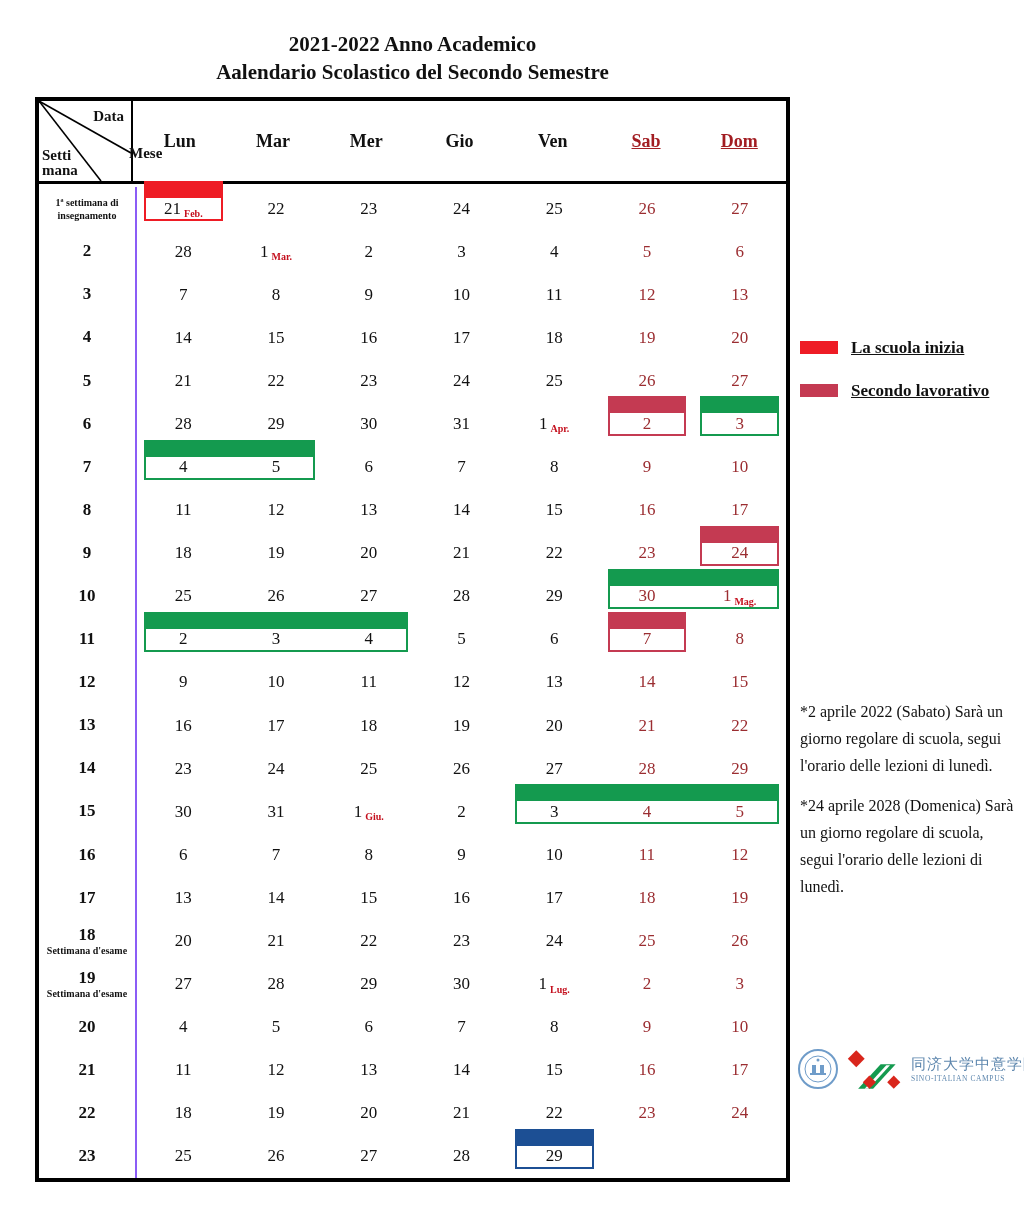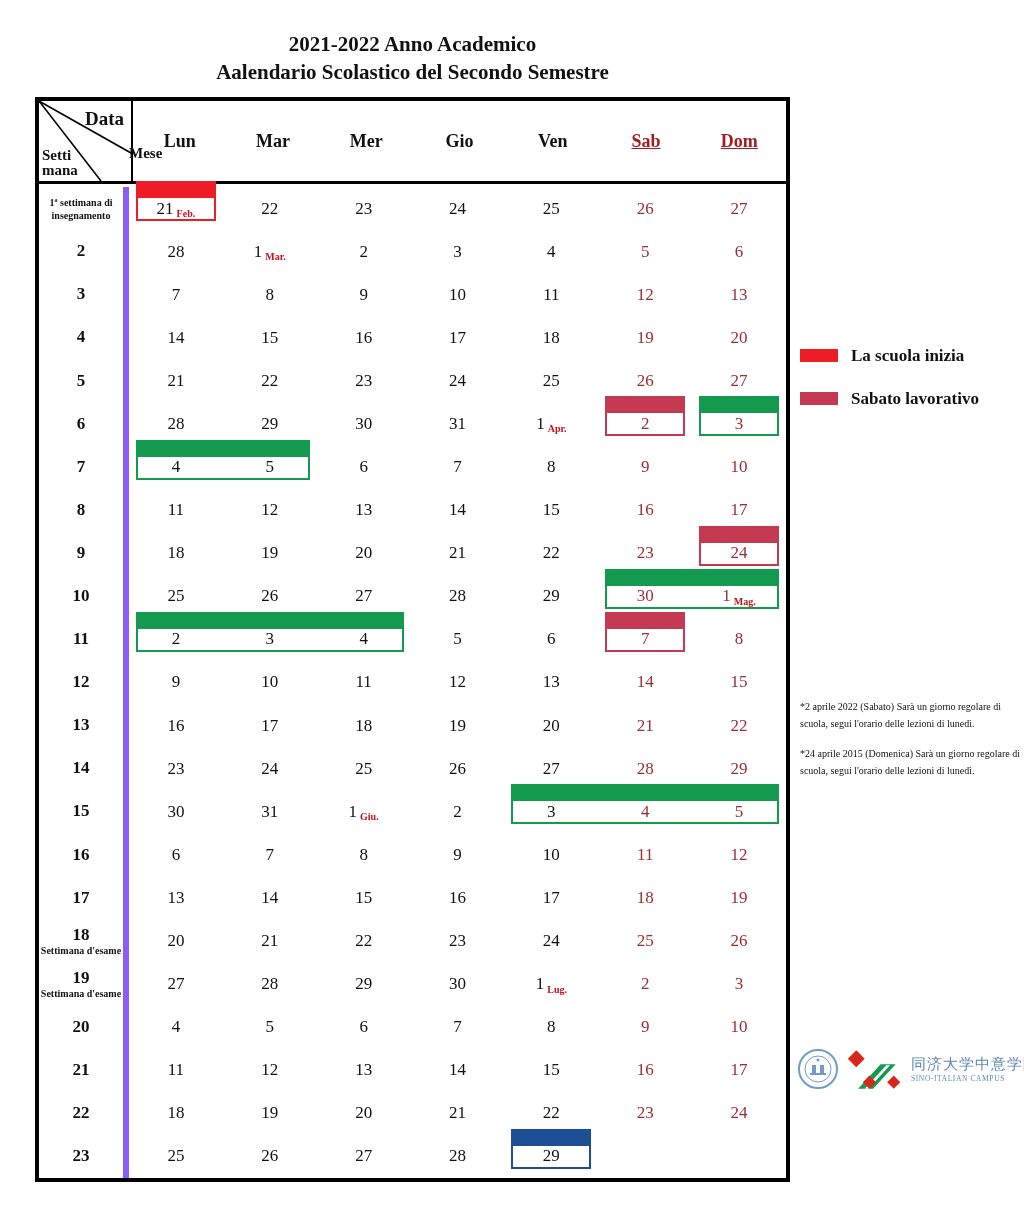--- a/index.html
+++ b/index.html
@@ -17,56 +17,56 @@
   .page{position:relative;width:1024px;height:1221px;background:#ffffff;overflow:hidden;}
 
   
   .title{position:absolute;left:35px;top:30px;width:755px;text-align:center;font-weight:bold;font-size:21px;line-height:28px;}
 
   
   .cal-table{position:absolute;left:35px;top:97px;width:755px;height:1085px;border:4px solid #000;background:#fff;}
   .header-row{position:absolute;left:0;top:0;right:0;height:83px;border-bottom:3px solid #000;display:flex;}
   .corner{position:relative;width:94px;border-right:2px solid #000;flex:none;}
   .corner svg{position:absolute;left:0;top:0;width:100%;height:100%;}
-  .c-data{position:absolute;top:7px;right:7px;font-weight:bold;font-size:19px;}
+  .c-data{position:absolute;top:7px;right:7px;font-weight:bold;font-size:15px;}
   .c-mese{position:absolute;top:44px;left:45px;font-weight:bold;font-size:15px;margin-left:45px;}
   .c-sett{position:absolute;bottom:2px;left:3px;font-weight:bold;font-size:15px;line-height:1.05;}
   .day-headers{flex:1;display:flex;align-items:center;}
   .dayh{flex:1;text-align:center;font-weight:bold;font-size:18px;}
   .dayh.wknd-h{color:var(--c-weekend-h);text-decoration:underline;}
 
   .cal-body{position:absolute;left:0;top:86px;right:0;bottom:0;display:flex;}
-  .week-col{width:90px;flex:none;border-right:6px solid #8b5cf6;display:grid;grid-template-rows:repeat(23,1fr);}
+  .week-col{width:98px;flex:none;border-right:2px solid #8b5cf6;display:grid;grid-template-rows:repeat(23,1fr);}
   .wlabel{display:flex;flex-direction:column;align-items:center;justify-content:center;text-align:center;}
   .wnum{font-weight:bold;font-size:17px;line-height:1.1;}
   .wsub{font-weight:bold;font-size:10px;line-height:1.1;}
   .wsmall{font-weight:bold;font-size:10px;line-height:1.3;padding:0 5px;}
 
   .days-area{flex:1;display:grid;grid-template-rows:repeat(23,1fr);}
   .drow{position:relative;display:grid;grid-template-columns:repeat(7,1fr);}
   .dcell{position:relative;display:flex;align-items:center;justify-content:center;}
   .dnum{position:relative;z-index:2;font-size:17px;}
   .dnum.wknd{color:var(--c-weekend);}
   .mlabel{position:relative;z-index:2;font-size:10px;font-weight:bold;color:var(--c-month);margin-left:3px;top:5px;}
 
   .hl{position:absolute;top:-6px;height:46px;z-index:1;}
   .hl-bar{height:15px;width:100%;}
   .hl-box{height:25px;width:100%;background:#fff;border:2px solid #000;}
 
   
-  .legend{position:absolute;left:800px;top:334px;width:220px;}
+  .legend{position:absolute;left:800px;top:326px;width:220px;text-decoration:underline;}
   .legend-item{display:flex;align-items:center;height:43px;}
   .lg-swatch{width:38px;height:13px;flex:none;margin-right:13px;background:#888;}
   .lg-label{font-weight:bold;font-size:17px;}
 
   .holidays{position:absolute;left:800px;top:518px;width:222px;}
   .holiday{margin-bottom:9px;font-size:15.5px;line-height:22px;}
 
   .notes{position:absolute;left:800px;top:698px;width:220px;}
-  .notes p{font-size:10px;line-height:17px;margin-bottom:13px;}
+  .notes p{font-size:16px;line-height:27px;margin-bottom:13px;}
 
   .logos{position:absolute;left:797px;top:1046px;width:225px;display:flex;align-items:center;}
   .seal{width:42px;height:42px;flex:none;}
   .diamond{width:60px;height:46px;flex:none;margin-left:6px;}
   .logo-text{margin-left:6px;color:#5e87ae;}
   .logo-cn{font-size:15px;letter-spacing:1px;white-space:nowrap;}
   .logo-en{font-size:7.5px;letter-spacing:0.6px;white-space:nowrap;}
 </style>
 </head>
 <body>
@@ -752,28 +752,28 @@
     </div>
   </div>
 
   <div class="legend">
     <div class="legend-item">
       <span class="lg-swatch" style="background: rgb(238, 28, 37);"></span>
       <span class="lg-label">La scuola inizia</span>
     </div>
     <div class="legend-item">
       <span class="lg-swatch" style="background: rgb(196, 58, 82);"></span>
-      <span class="lg-label">Sabato lavorativo</span>
+      <span class="lg-label">Secondo lavorativo</span>
     </div>
   </div>
 
 
   <div class="notes">
     <p>*2 aprile 2022 (Sabato) Sarà un giorno regolare di scuola, segui l'orario delle lezioni di lunedì.</p>
-    <p>*24 aprile 2015 (Domenica) Sarà un giorno regolare di scuola, segui l'orario delle lezioni di lunedì.</p>
+    <p>*24 aprile 2028 (Domenica) Sarà un giorno regolare di scuola, segui l'orario delle lezioni di lunedì.</p>
   </div>
 
   <div class="logos">
     <svg class="seal" viewBox="0 0 42 42">
       <circle cx="21" cy="21" r="19" fill="#ffffff" stroke="#6f9cc9" stroke-width="2"></circle>
       <circle cx="21" cy="21" r="13" fill="none" stroke="#6f9cc9" stroke-width="1"></circle>
       <rect x="15" y="17" width="4" height="8" fill="#6f9cc9"></rect>
       <rect x="23" y="17" width="4" height="8" fill="#6f9cc9"></rect>
       <rect x="13" y="25" width="16" height="2" fill="#6f9cc9"></rect>
       <circle cx="21" cy="12" r="1.5" fill="#6f9cc9"></circle>

